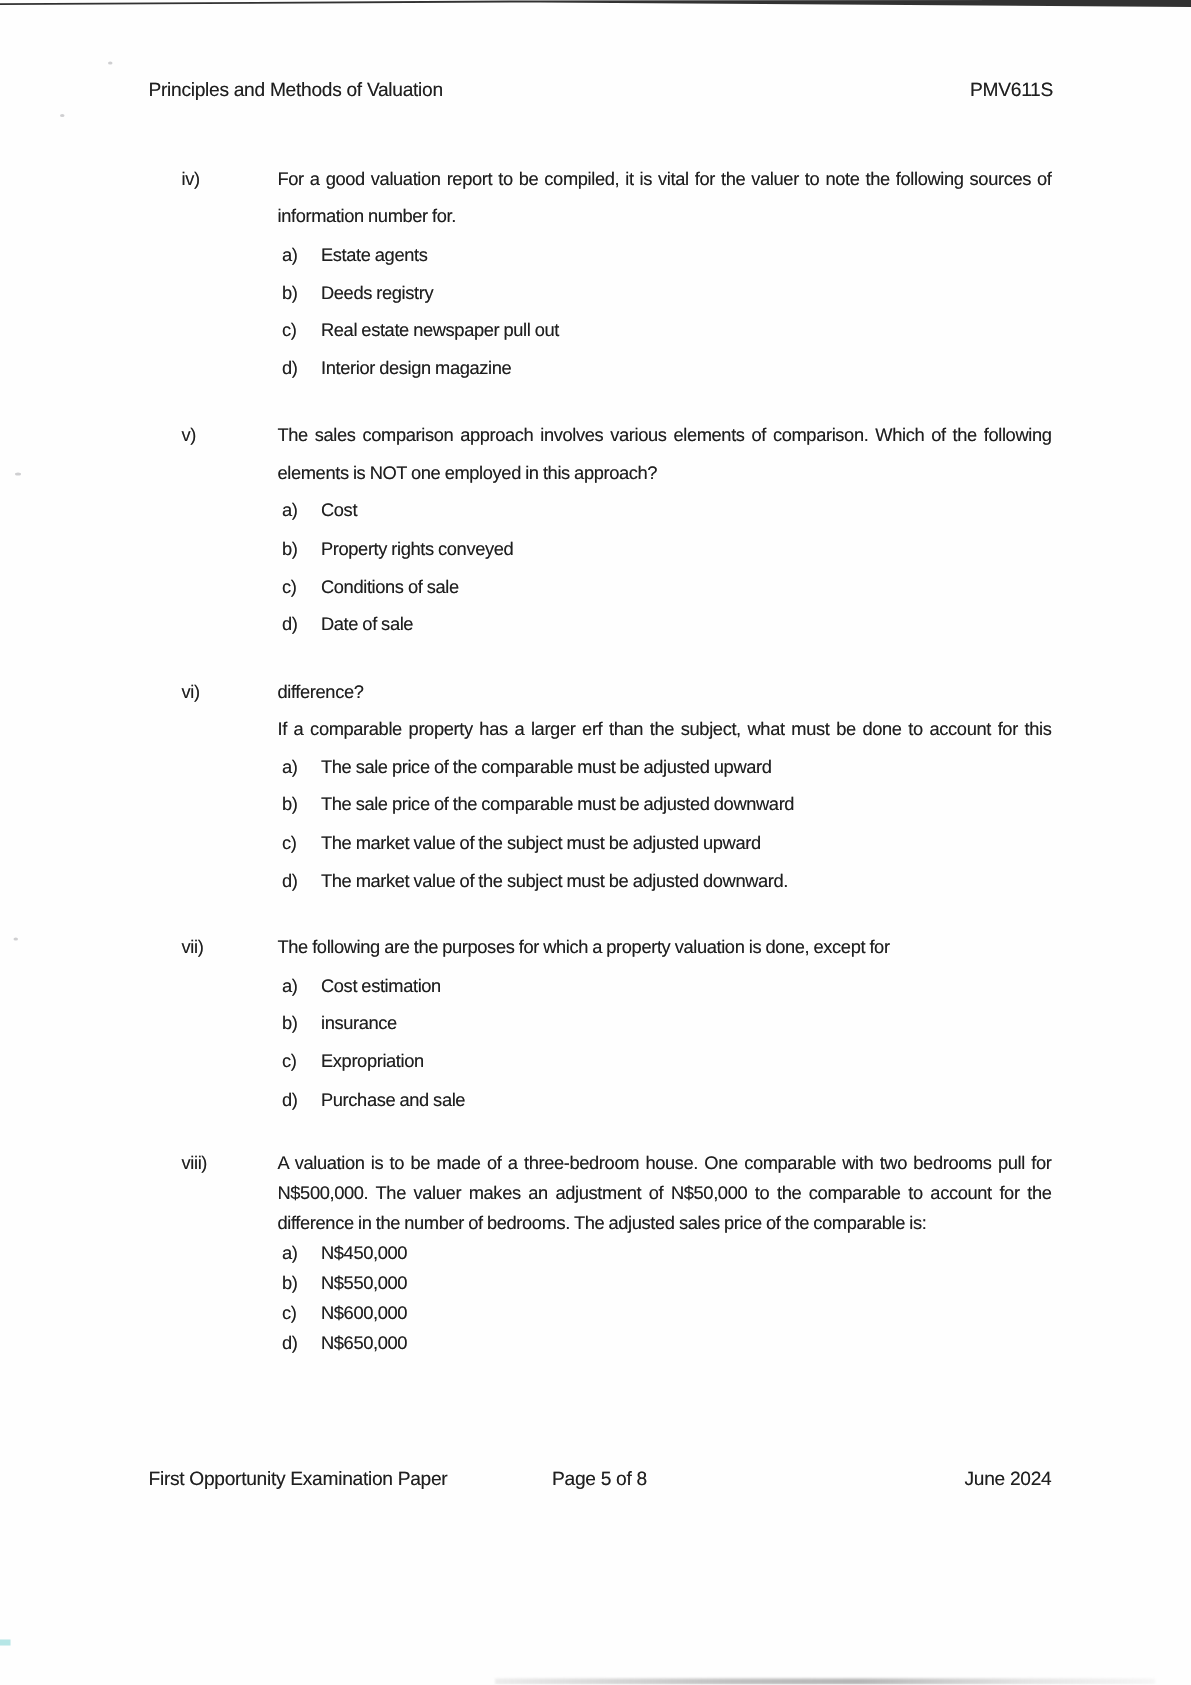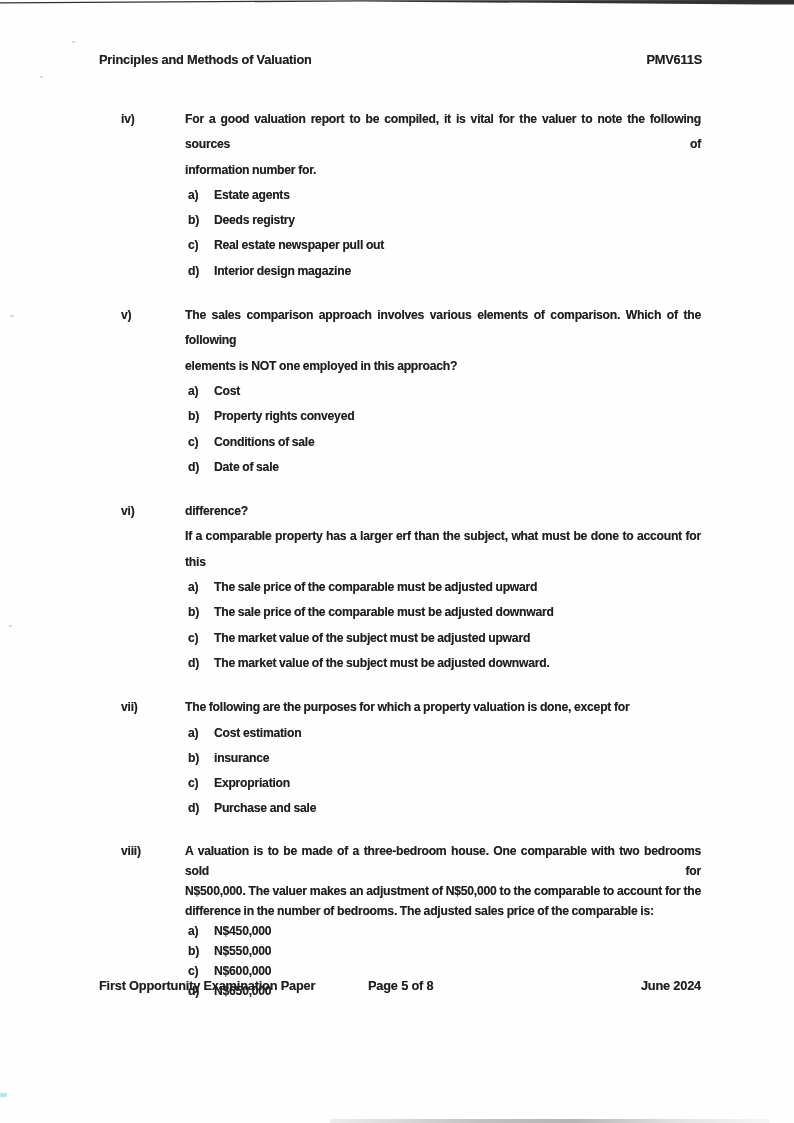--- a/index.html
+++ b/index.html
@@ -8,21 +8,20 @@
     height: 1123px;
     position: relative;
     background: #fefefe;
     overflow: hidden;
     font-family: "Liberation Sans", sans-serif;
     color: #1f1f1f;
   }
   .page {
     position: absolute;
     inset: 0;
-    font-weight: bold;
   }
   
   .txt { text-shadow: 0 0 0.4px rgba(40,40,40,0.55); }
 
   
   .header {
     position: absolute;
     top: 52px;
     left: 99px;
     right: 92px;
@@ -212,21 +211,21 @@
         <div class="opt">
           <div class="opt-letter txt">d)</div>
           <div class="opt-text txt">Purchase and sale</div>
         </div>
       </div>
     </div>
 
     <div class="question tight">
       <div class="q-num txt">viii)</div>
       <div class="q-body">
-        <div class="q-line txt">A valuation is to be made of a three-bedroom house. One comparable with two bedrooms sold for</div>
+        <div class="q-line txt">A valuation is to be made of a three-bedroom house. One comparable with two bedrooms pull for</div>
         <div class="q-line txt">N$500,000. The valuer makes an adjustment of N$50,000 to the comparable to account for the</div>
         <div class="q-line last txt">difference in the number of bedrooms. The adjusted sales price of the comparable is:</div>
         <div class="opt">
           <div class="opt-letter txt">a)</div>
           <div class="opt-text txt">N$450,000</div>
         </div>
         <div class="opt">
           <div class="opt-letter txt">b)</div>
           <div class="opt-text txt">N$550,000</div>
         </div>

